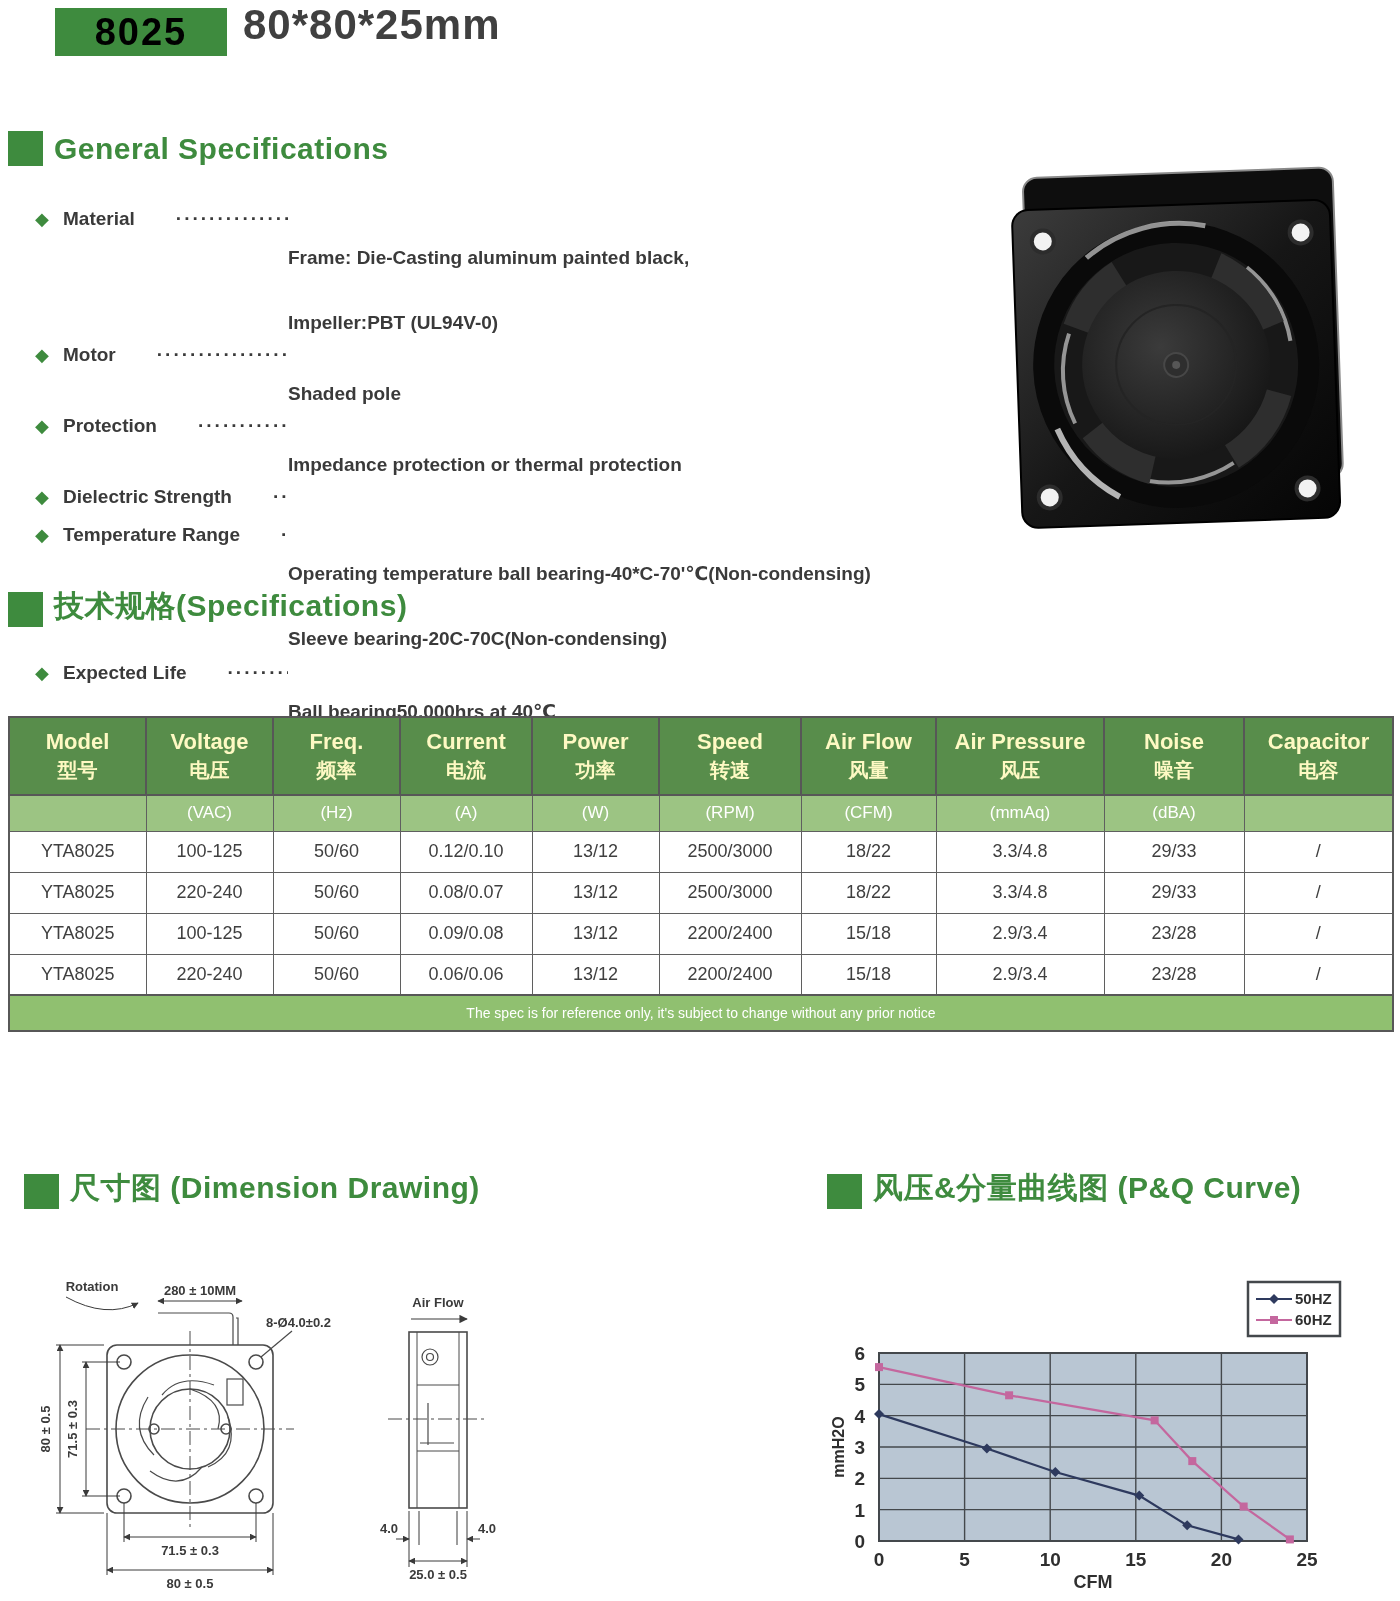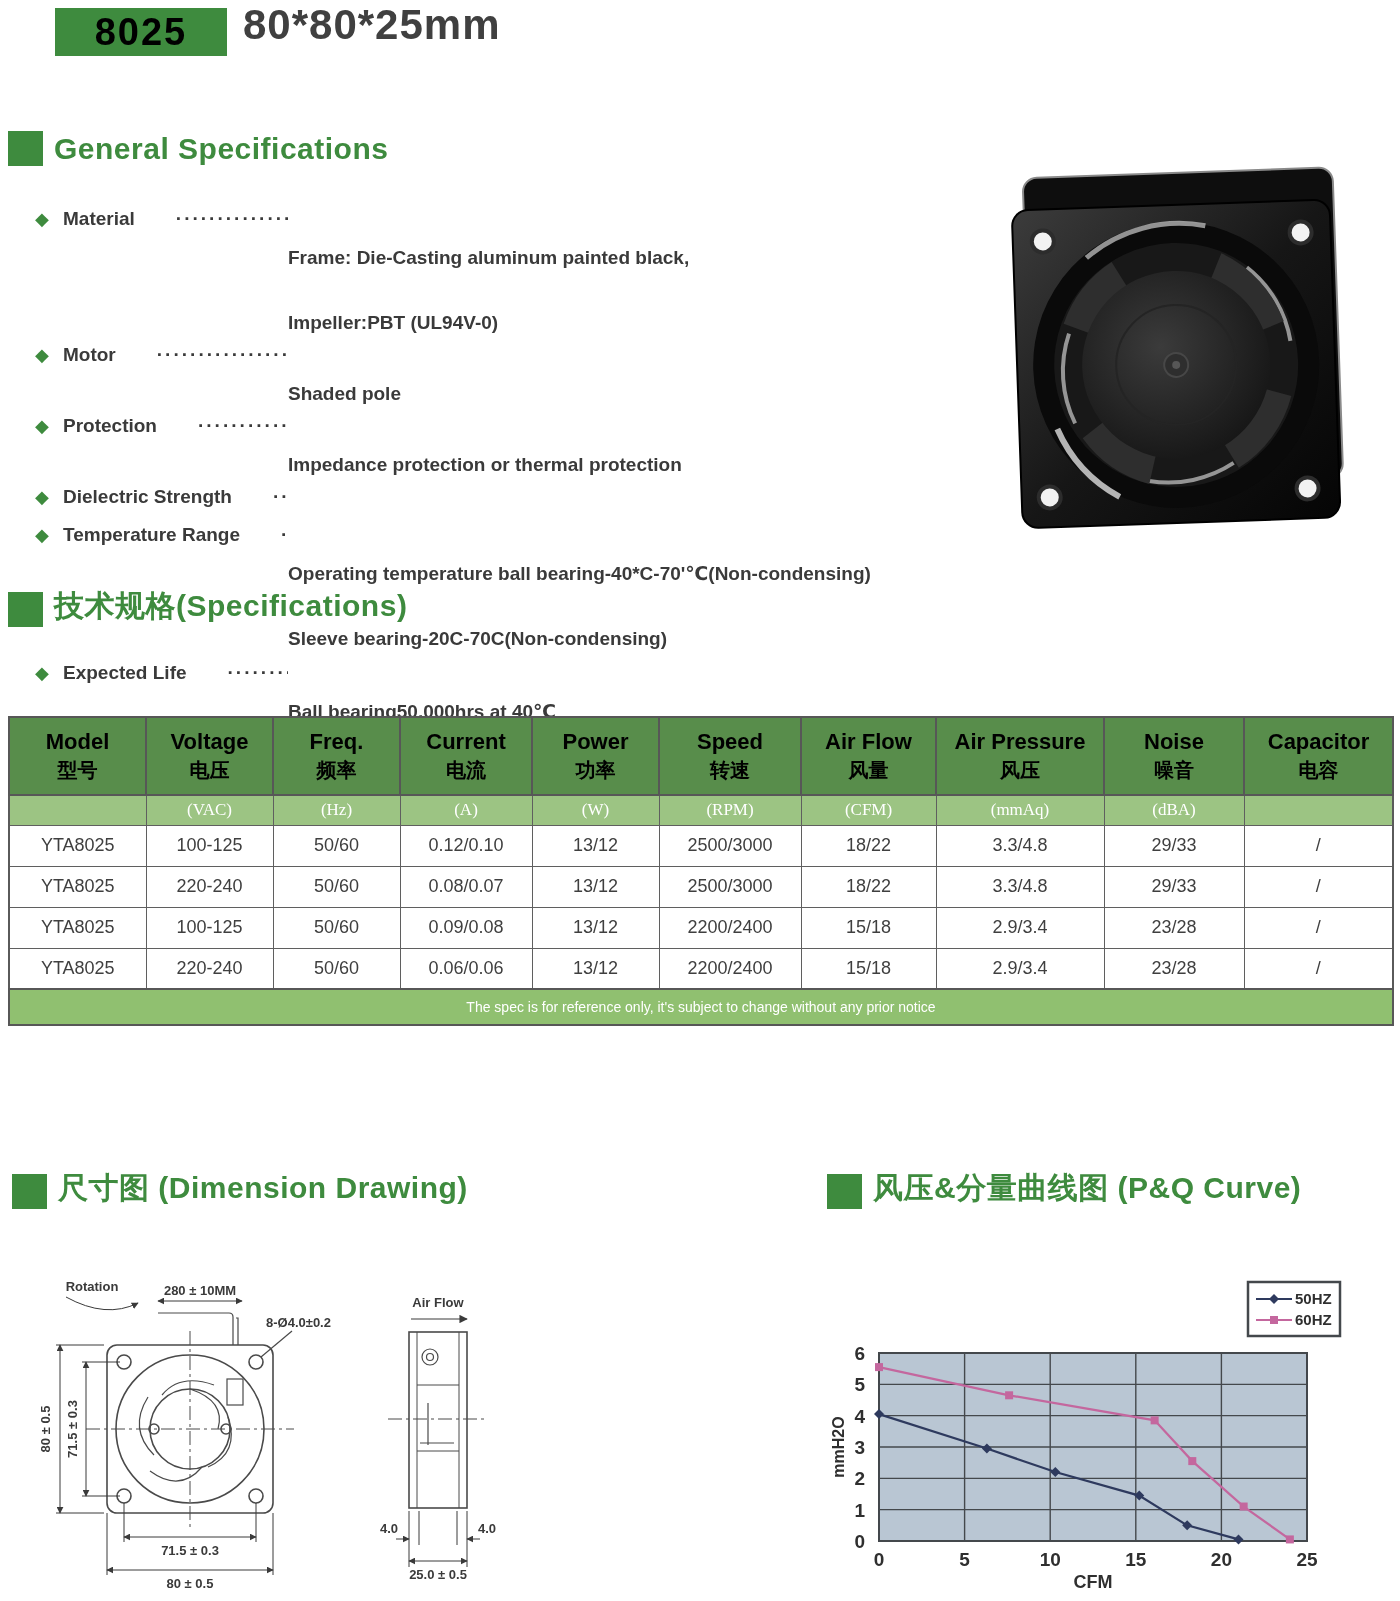--- a/index.html
+++ b/index.html
@@ -32,21 +32,21 @@
 
   
   .sec-head{position:absolute;display:flex;align-items:flex-end;}
   .sec-head .sq{width:35px;height:35px;background:var(--brand-green);flex:none;}
   .sec-head h2{
     margin:0 0 0 11px;font-size:30px;font-weight:bold;color:var(--brand-green);
     white-space:nowrap;letter-spacing:0.5px;
   }
   .sh-general{left:8px;top:131px;}
   .sh-spec{left:8px;top:586px;}
-  .sh-dim{left:12px;top:1168px;}
+  .sh-dim{left:24px;top:1168px;}
   .sh-pq{left:827px;top:1168px;}
 
   
   .spec-list{position:absolute;left:35px;top:206px;width:945px;}
   .spec-row{display:flex;align-items:flex-start;font-size:19px;font-weight:bold;line-height:26px;}
   .diamond{color:var(--brand-green);font-size:18px;line-height:26px;width:18px;flex:none;margin-right:10px;}
   .spec-label{width:225px;flex:none;display:flex;overflow:hidden;white-space:nowrap;gap:41px;}
   .leader{flex:1;overflow:hidden;color:var(--ink);}
   .leader::after{content:"····························································";letter-spacing:2px;}
   .spec-value{flex:1;min-width:0;}
@@ -61,28 +61,28 @@
   .fan-photo{position:absolute;left:995px;top:165px;}
 
   
   .spec-table{
     position:absolute;left:8px;top:716px;width:1384px;
     border-collapse:collapse;table-layout:fixed;text-align:center;
     border:2px solid #5a5a5a;
   }
   .spec-table th,.spec-table td{border:1px solid #5f5f5f;padding:0;}
   .spec-table .head-row th{
-    background:var(--th-green);color:#000000;height:78px;
+    background:var(--th-green);color:#fef9c3;height:78px;
     border:2px solid #575757;vertical-align:middle;
   }
   .th-en{font-size:22px;font-weight:bold;line-height:26px;}
   .th-cn{font-size:20px;font-weight:bold;line-height:26px;margin-top:2px;}
   .spec-table .unit-row th{
-    background:var(--unit-green);color:#fff;height:30px;
-    font-size:17px;font-weight:normal;font-family:Liberation Serif, serif;
+    background:var(--unit-green);color:#fff;height:36px;
+    font-size:17px;font-weight:normal;
   }
   .spec-table tbody td{height:41px;font-size:18px;color:#3f3f3f;background:#fff;font-weight:normal;}
   .spec-table .foot-row td{
     background:var(--foot-green);color:#fff;font-size:14px;height:36px;border:2px solid #575757;
   }
 
   
   .dim-svg{position:absolute;left:30px;top:1245px;}
   .dim-svg text{font-family:"Liberation Sans",sans-serif;font-size:13px;font-weight:bold;fill:#3a3a3a;}
   .pq-chart{position:absolute;left:830px;top:1270px;width:565px;height:333px;}

